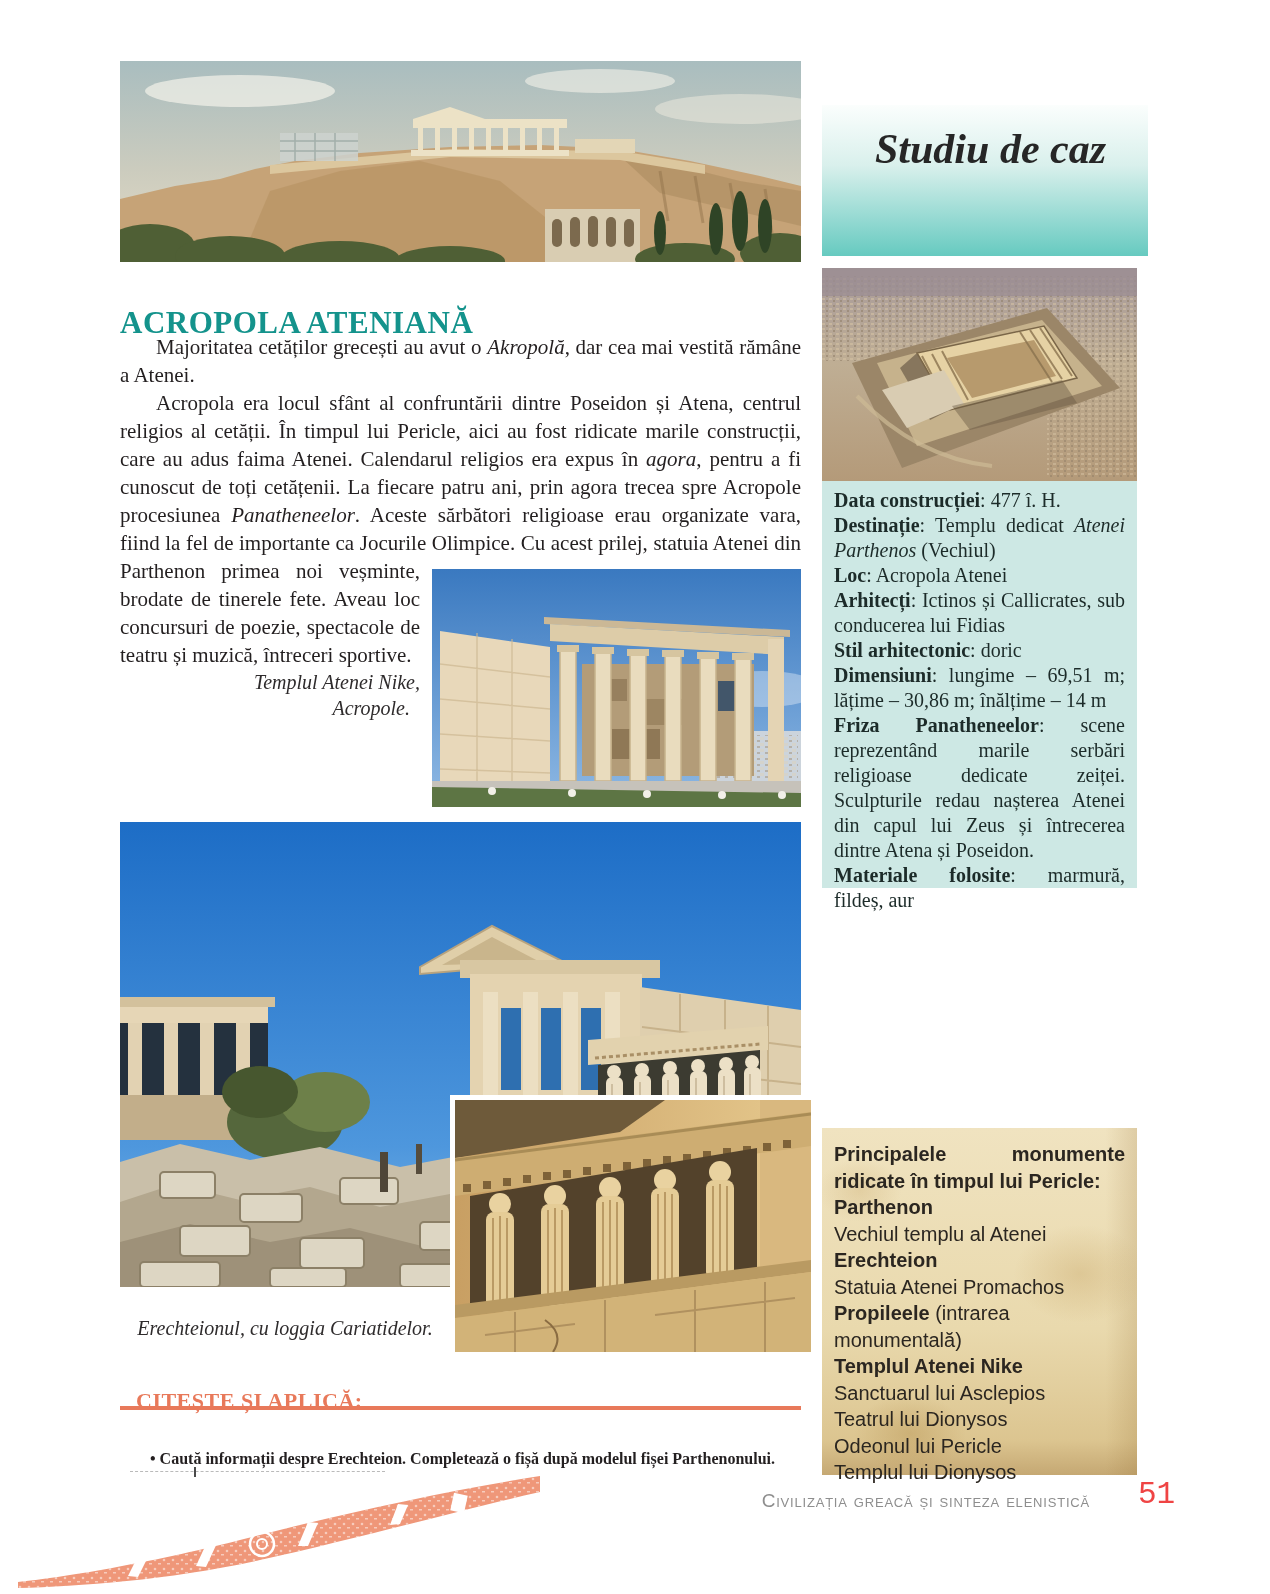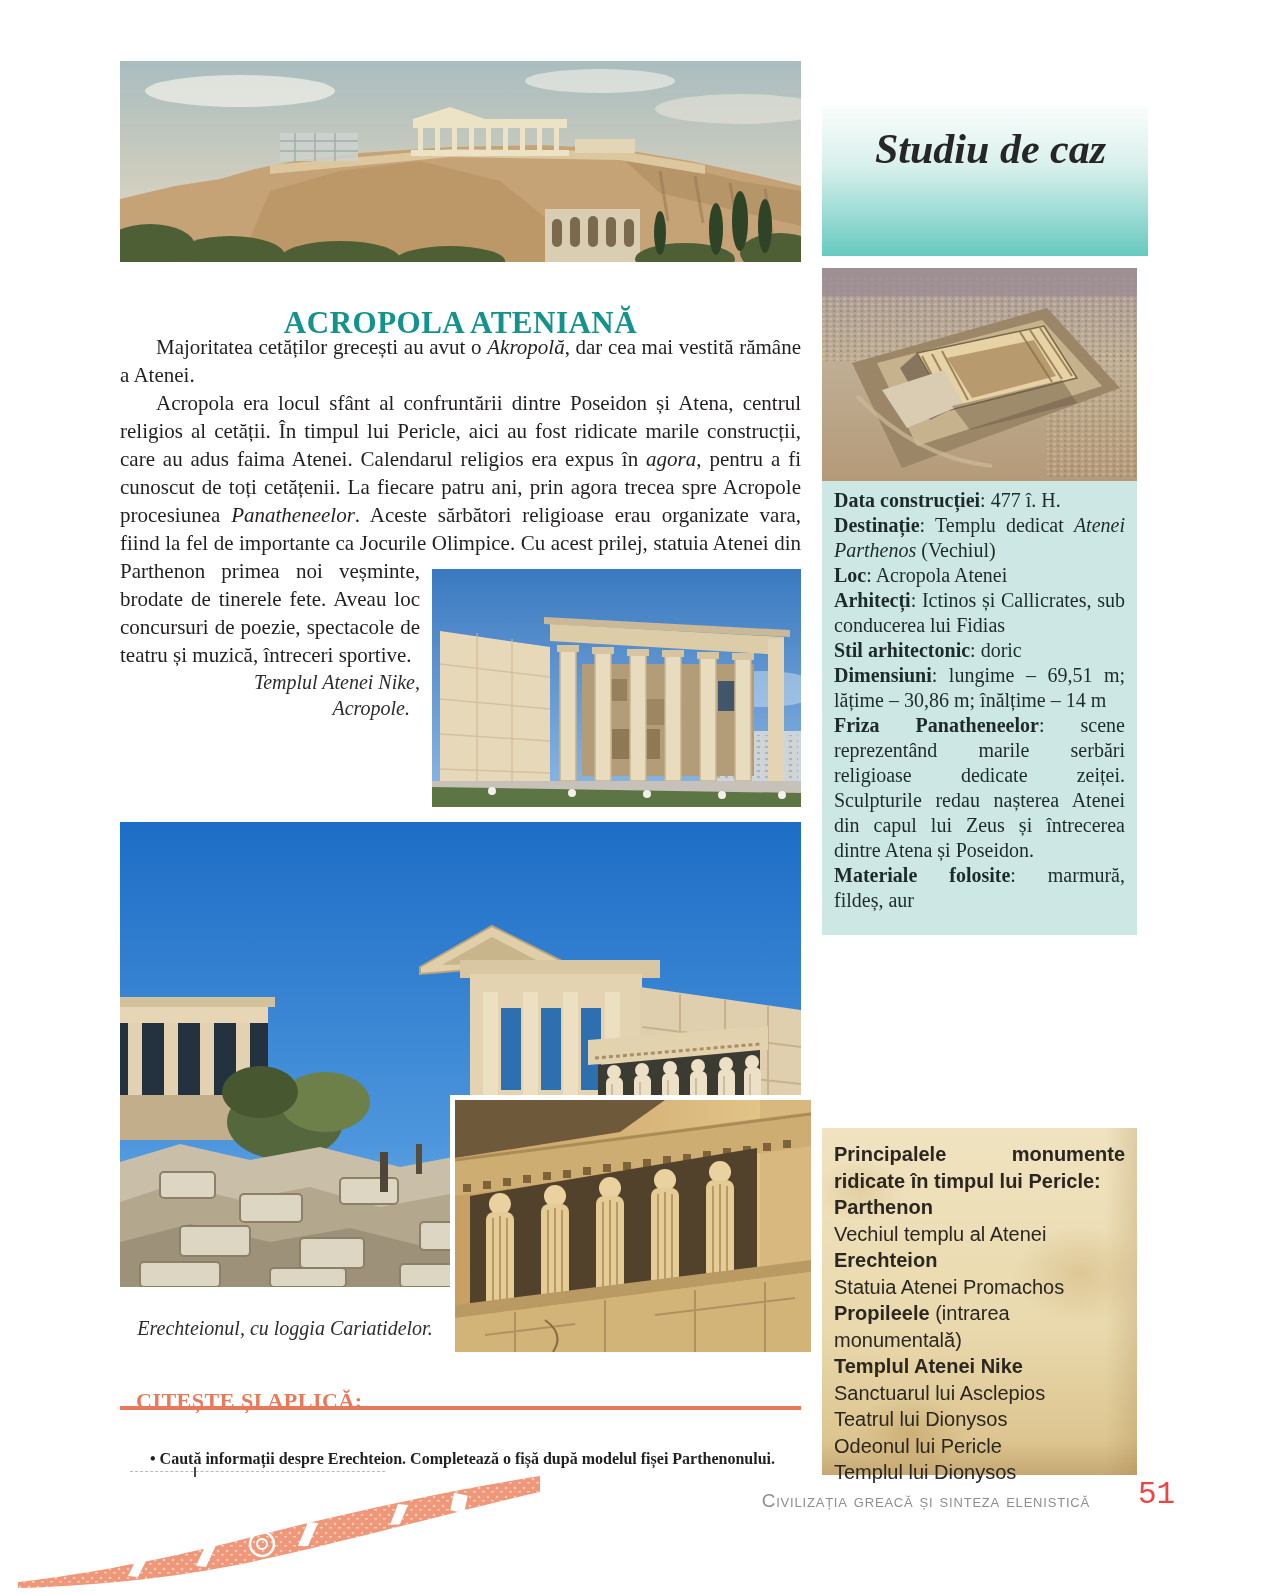--- a/index.html
+++ b/index.html
@@ -3,21 +3,21 @@
 <meta charset="utf-8">
 <style>
   html,body{margin:0;padding:0;background:#ffffff;}
   .page{position:relative;width:1270px;height:1594px;background:#fff;overflow:hidden;
         font-family:"Liberation Serif",serif;color:#231f20;}
   figure{margin:0;padding:0;}
   svg{display:block;}
 
   
   .photo-top{position:absolute;left:120px;top:61px;width:681px;height:201px;overflow:hidden;}
-  .article-title{position:absolute;left:120px;top:284px;width:681px;text-align:center;
+  .article-title{position:absolute;left:120px;top:284px;width:681px;
         font-size:31px;font-weight:bold;letter-spacing:.5px;color:#14938c;}
   .flow{position:absolute;left:120px;top:333px;width:681px;font-size:21px;line-height:28px;
         text-align:justify;}
   .flow p{margin:0;}
   .flow p.indent{text-indent:36px;}
   .float-spacer{float:right;width:0;height:236px;}
   .nike-fig{float:right;clear:right;width:369px;height:238px;margin:0 0 10px 12px;overflow:hidden;}
   .caption{font-style:italic;font-size:20px;line-height:26px;color:#2e2b2c;}
   .nike-caption{margin-top:22px;text-align:right;}
   .nike-caption .l2{padding-right:10px;}
@@ -31,21 +31,21 @@
   .read-apply-text{position:absolute;left:120px;top:1428px;width:681px;font-size:16px;
         line-height:29px;text-align:justify;text-indent:30px;font-weight:bold;}
 
   
   .studiu-box{position:absolute;left:822px;top:105px;width:315px;height:151px;
         background:linear-gradient(to bottom,#fbfefd 0%,#d9f0ec 40%,#66cac0 100%);
         text-align:center;padding-left:11px;}
   .studiu-box .t{font-size:42px;font-weight:bold;font-style:italic;color:#262626;
         padding-top:20px;display:block;}
   .photo-aerial{position:absolute;left:822px;top:268px;width:315px;height:213px;overflow:hidden;}
-  .info-box{position:absolute;left:822px;top:481px;width:315px;height:454px;box-sizing:border-box;
+  .info-box{position:absolute;left:822px;top:481px;width:315px;height:407px;box-sizing:border-box;
         background:#cde8e4;padding:7px 12px 0 12px;font-size:20px;line-height:25px;
         text-align:justify;color:#1c2b29;}
   .info-box p{margin:0;}
   .monuments-box{position:absolute;left:822px;top:1128px;width:315px;height:347px;box-sizing:border-box;
         padding:13px 12px 0 12px;
         font-family:"Liberation Sans",sans-serif;font-size:20px;line-height:26.5px;color:#2b2620;
         background:
           radial-gradient(ellipse 95px 70px at 82% 42%, rgba(186,146,76,.28), transparent 70%),
           radial-gradient(ellipse 60px 45px at 12% 18%, rgba(186,146,76,.22), transparent 70%),
           radial-gradient(ellipse 80px 55px at 28% 88%, rgba(166,126,56,.30), transparent 70%),

